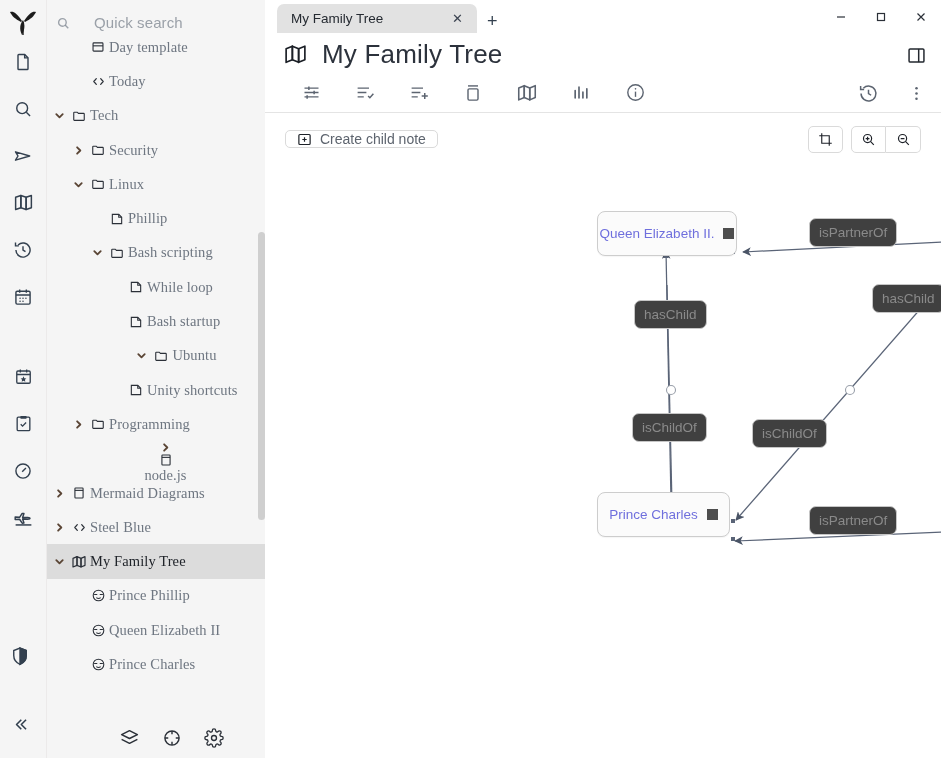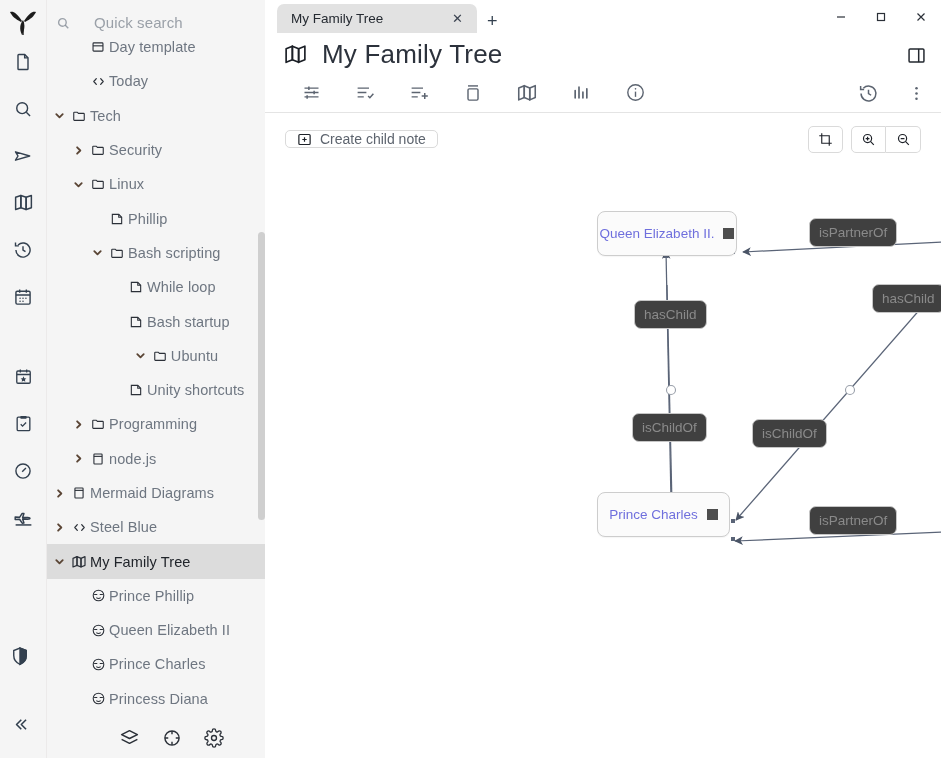--- a/index.html
+++ b/index.html
@@ -44,21 +44,21 @@
   }
   .qs-icon { color: #44506080; display:flex; }
   .qs-text { color: #9aa0a8; font-size: 15px; letter-spacing: .1px;}
 
   .tree {
     position: absolute; top: 30px; left: 0; right: 0; bottom: 36px;
     overflow: hidden;
   }
   .tree-row {
     height: 34.3px; display: flex; align-items: center;
-    white-space: nowrap; cursor: pointer; padding-right: 4px;
+    white-space: nowrap; cursor: pointer; padding-right: 4px; font-family: Liberation Serif, serif;
   }
   .tree-row.selected { background: #dcdcdc; }
   .tw {
     width: 17px; flex: none; display:flex; align-items:center; justify-content:center;
     color: #5a4a3a; font-size: 11px;
   }
   .tw svg { display:block; }
   .ticon { width: 22px; flex:none; display:flex; align-items:center; justify-content:center; color: #2b3038; }
   .ticon svg { display: block; }
   .tlabel { font-size: 14.5px; color: #6e7681; letter-spacing: .1px; }
@@ -390,21 +390,21 @@
               <path d="M4.5 2.5L8 6l-3.5 3.5"></path>
             </svg>
           </span>
           <span class="ticon">
             <svg width="14" height="14" viewBox="0 0 24 24" fill="none" stroke="currentColor" stroke-width="1.9">
               <path d="M3 6.5a1 1 0 0 1 1-1h5l2 2h9a1 1 0 0 1 1 1v10a1 1 0 0 1-1 1H4a1 1 0 0 1-1-1z"></path>
             </svg>
           </span>
           <span class="tlabel">Programming</span>
         </div>
-        <div class="tree-row" style="padding-left: 23px;">
+        <div class="tree-row" style="padding-left: 23px; flex-direction: column;">
           <span class="tw">
             <svg width="11" height="11" viewBox="0 0 12 12" fill="none" stroke="#5a4535" stroke-width="2" stroke-linecap="round" stroke-linejoin="round">
               <path d="M4.5 2.5L8 6l-3.5 3.5"></path>
             </svg>
           </span>
           <span class="ticon">
             <svg width="14" height="14" viewBox="0 0 24 24" fill="none" stroke="currentColor" stroke-width="1.9">
               <rect x="5" y="3.5" width="14" height="17" rx="1.2"></rect>
               <path d="M5 7.5h14"></path>
             </svg>
@@ -478,31 +478,20 @@
         <div class="tree-row" style="padding-left: 23px;">
           <span class="tw"></span>
           <span class="ticon">
             <svg width="15" height="15" viewBox="0 0 24 24" fill="none" stroke="currentColor" stroke-width="1.7">
               <circle cx="12" cy="12" r="8.5"></circle>
               <path d="M5 10.5h5M14 10.5h5"></path>
               <path d="M8.5 15.5c2 1.6 5 1.6 7 0"></path>
             </svg>
           </span>
           <span class="tlabel">Prince Charles</span>
-        </div>
-        <div class="tree-row" style="padding-left: 23px;">
-          <span class="tw"></span>
-          <span class="ticon">
-            <svg width="15" height="15" viewBox="0 0 24 24" fill="none" stroke="currentColor" stroke-width="1.7">
-              <circle cx="12" cy="12" r="8.5"></circle>
-              <path d="M5 10.5h5M14 10.5h5"></path>
-              <path d="M8.5 15.5c2 1.6 5 1.6 7 0"></path>
-            </svg>
-          </span>
-          <span class="tlabel">Princess Diana</span>
         </div>
         <div class="tree-row" style="padding-left: 23px;">
           <span class="tw"></span>
         </div>
       </div>
     <div class="tree-scrollbar"></div>
 
     <div class="sidebar-footer">
       <div class="sb-fbtn" title="Layers">
         <svg width="21" height="21" viewBox="0 0 24 24" fill="none" stroke="currentColor" stroke-width="1.7" stroke-linejoin="round">

